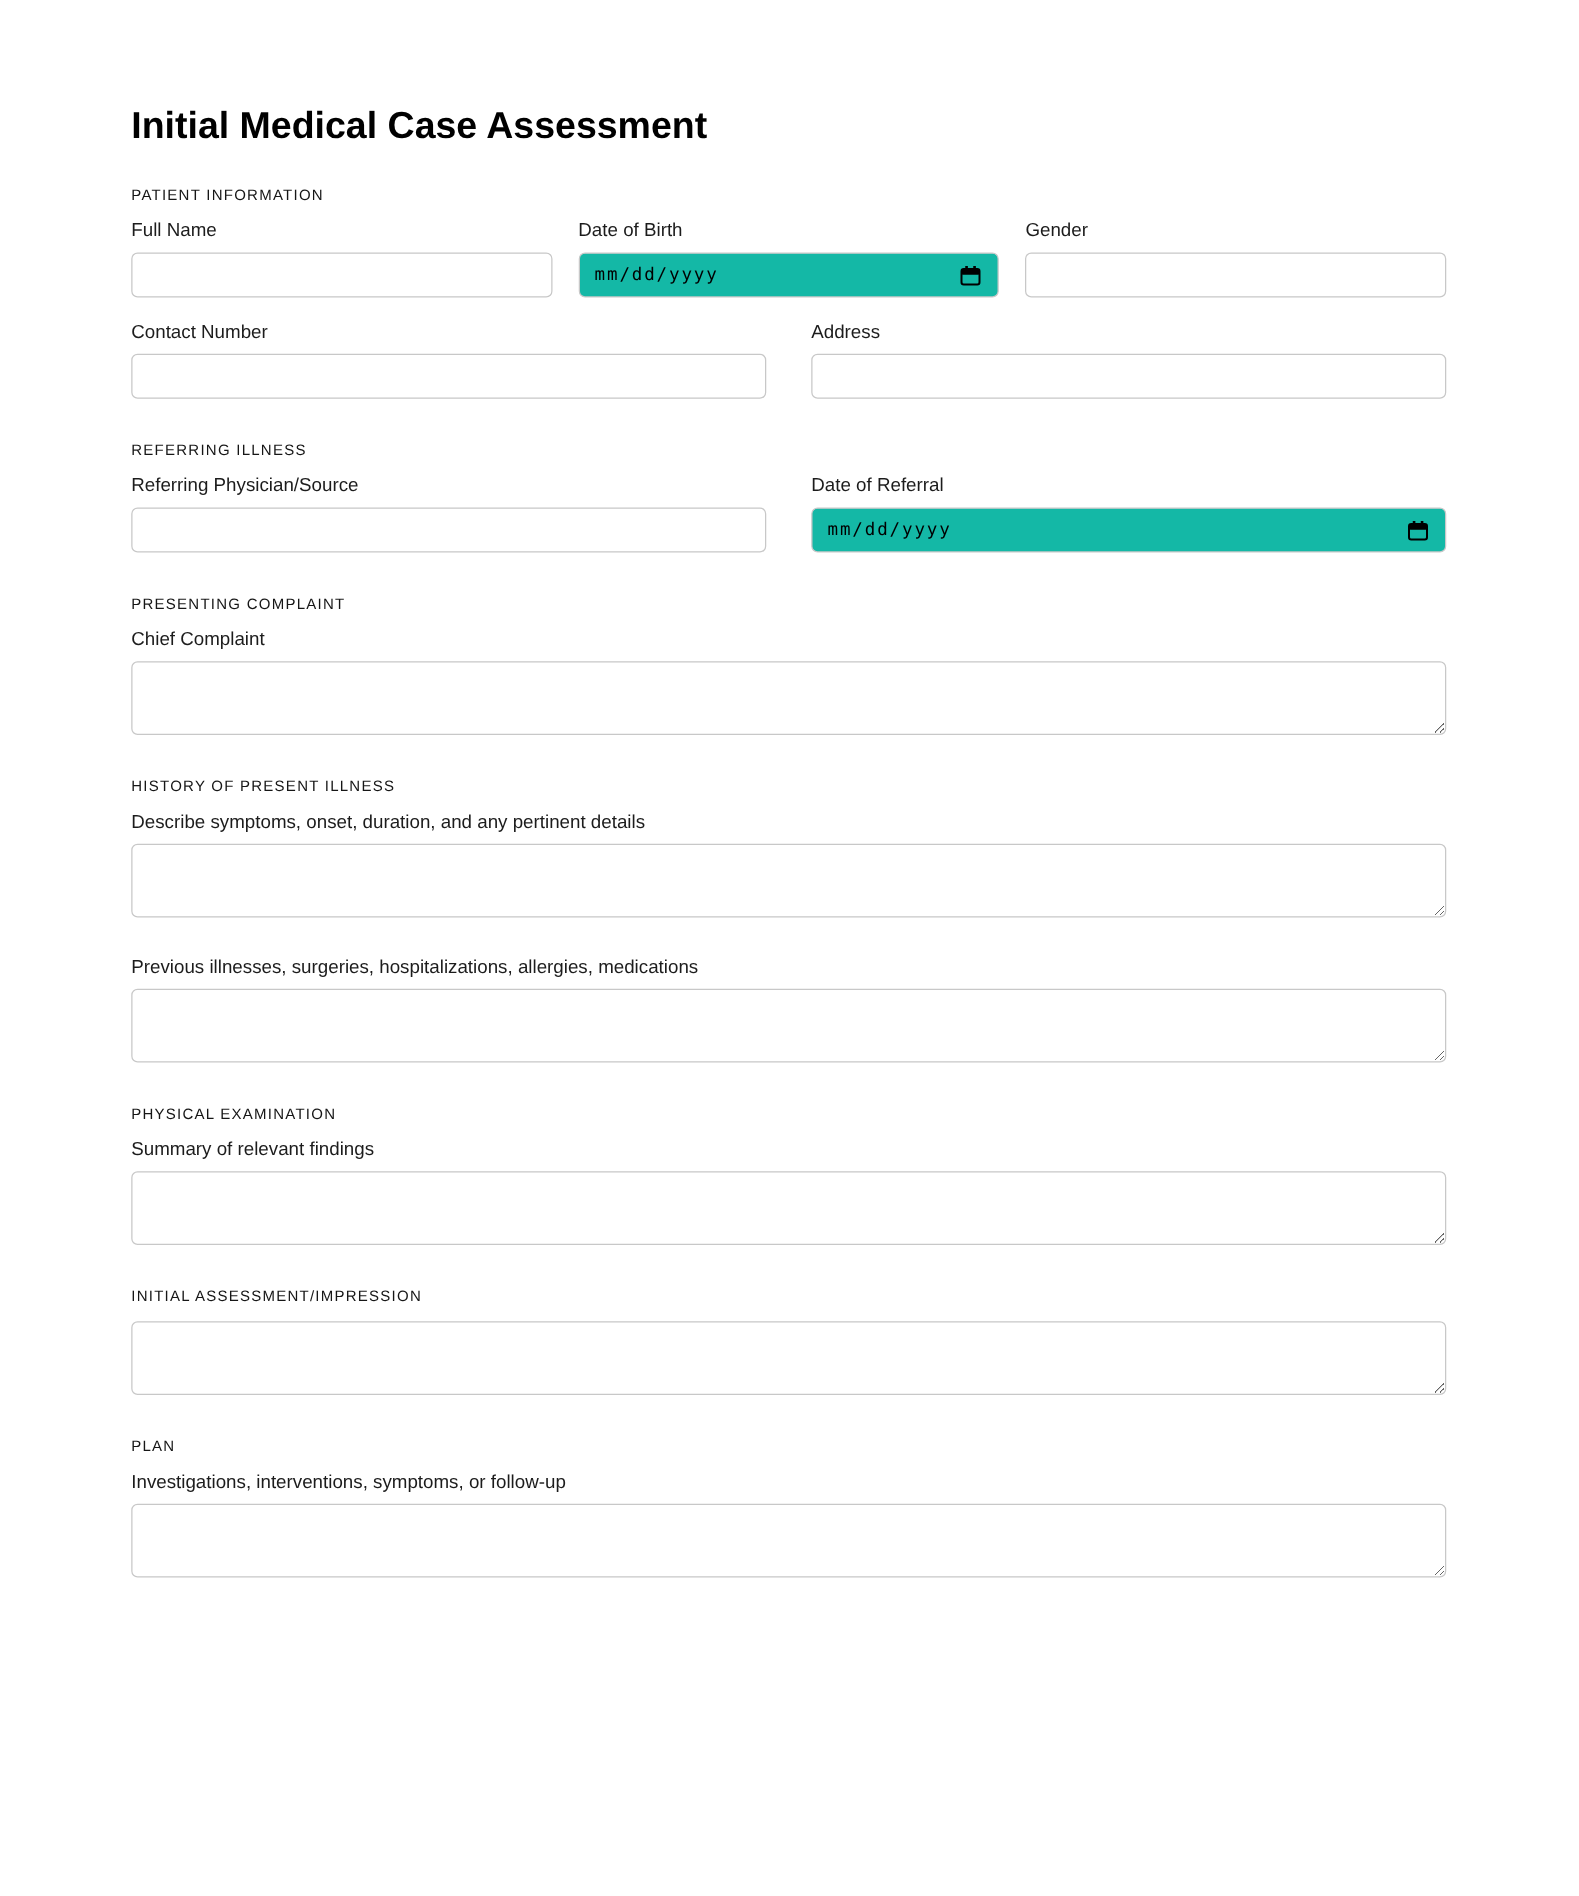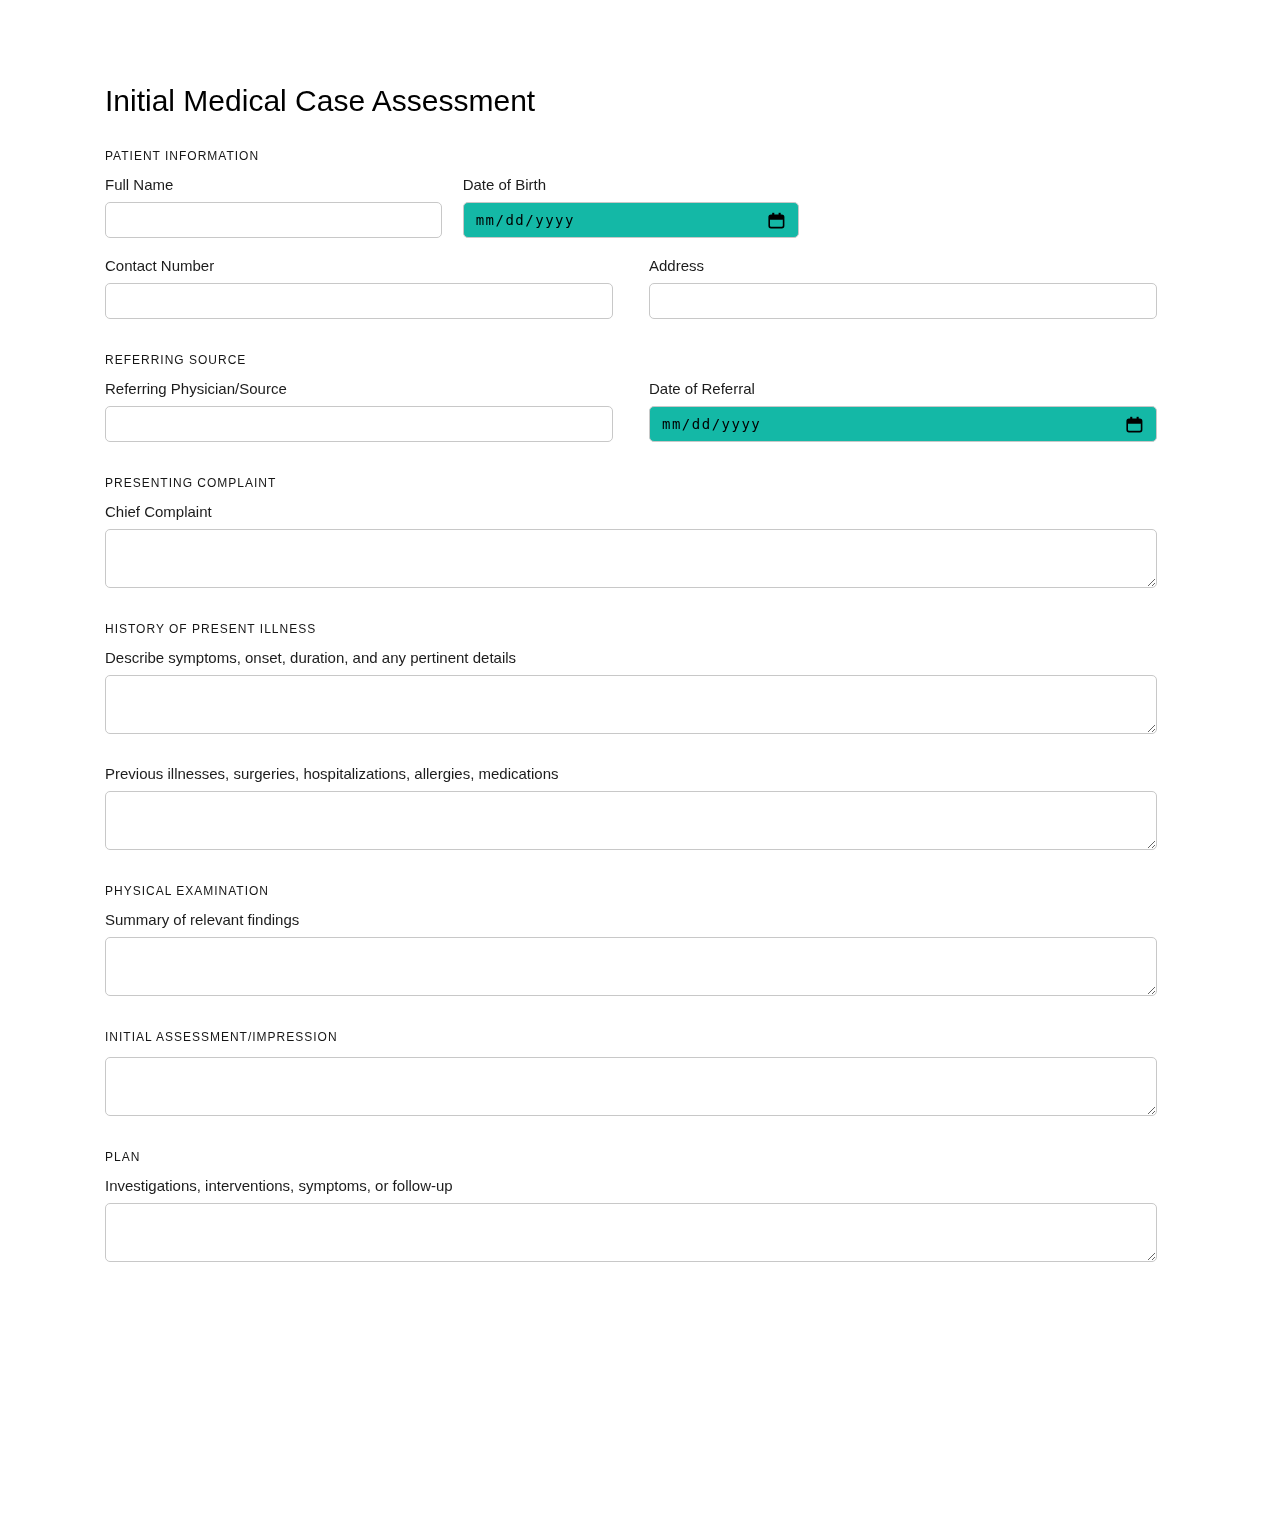--- a/index.html
+++ b/index.html
@@ -11,21 +11,21 @@
     color: #000;
   }
   .container {
     padding-top: 84px;
     margin-left: 105px;
     width: 1052px;
   }
   h1.page-title {
     font-size: 30px;
     line-height: 34px;
-    font-weight: 400;
+    font-weight: 700;
     margin: 0 0 28px 0;
     color: #000;
   }
   .section { margin-top: 31px; }
   .section.first { margin-top: 0; }
   .section-heading {
     font-size: 12px;
     line-height: 20px;
     font-weight: 400;
     letter-spacing: 1px;
@@ -125,36 +125,40 @@
           <span class="cal-btn">
             <svg width="17" height="17" viewBox="0 0 17 17" aria-hidden="true">
               <rect x="1.2" y="3.2" width="14.4" height="12.4" rx="1.8" fill="none" stroke="#000" stroke-width="1.6"></rect>
               <rect x="1.2" y="3.2" width="14.4" height="4.6" rx="1.2" fill="#000"></rect>
               <rect x="4.2" y="0.8" width="2.1" height="3.4" fill="#000"></rect>
               <rect x="10.6" y="0.8" width="2.1" height="3.4" fill="#000"></rect>
             </svg>
           </span>
         </div>
       </div>
+      <div class="field">
+        <label class="field-label">Gender</label>
+        <input type="text" class="text-input" style="">
+      </div>
     </div>
 
     <div class="grid-2 row-gap">
       <div class="field">
         <label class="field-label">Contact Number</label>
         <input type="text" class="text-input" style="">
       </div>
       <div class="field">
         <label class="field-label">Address</label>
         <input type="text" class="text-input" style="">
       </div>
     </div>
   </div>
 
   <div class="section">
-    <h2 class="section-heading">REFERRING SOURCE</h2>
+    <h2 class="section-heading">REFERRING ILLNESS</h2>
     <div class="grid-2">
       <div class="field">
         <label class="field-label">Referring Physician/Source</label>
         <input type="text" class="text-input" style="">
       </div>
       <div class="field">
         <label class="field-label">Date of Referral</label>
         <div class="date-input">
           <span class="date-placeholder">mm/dd/yyyy</span>
           <span class="cal-btn">

